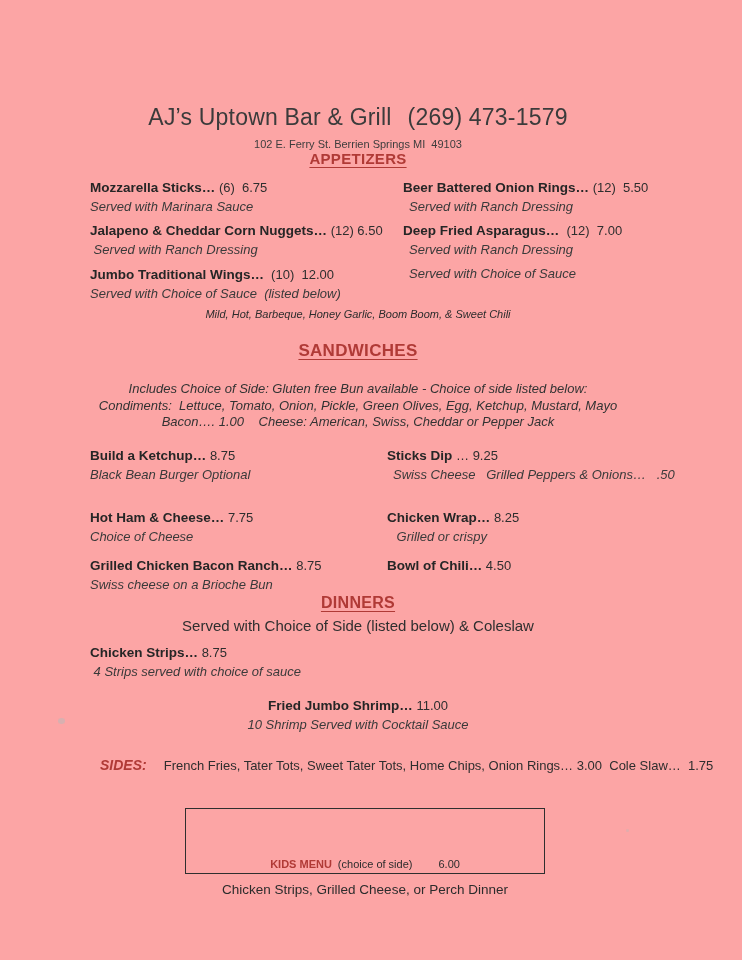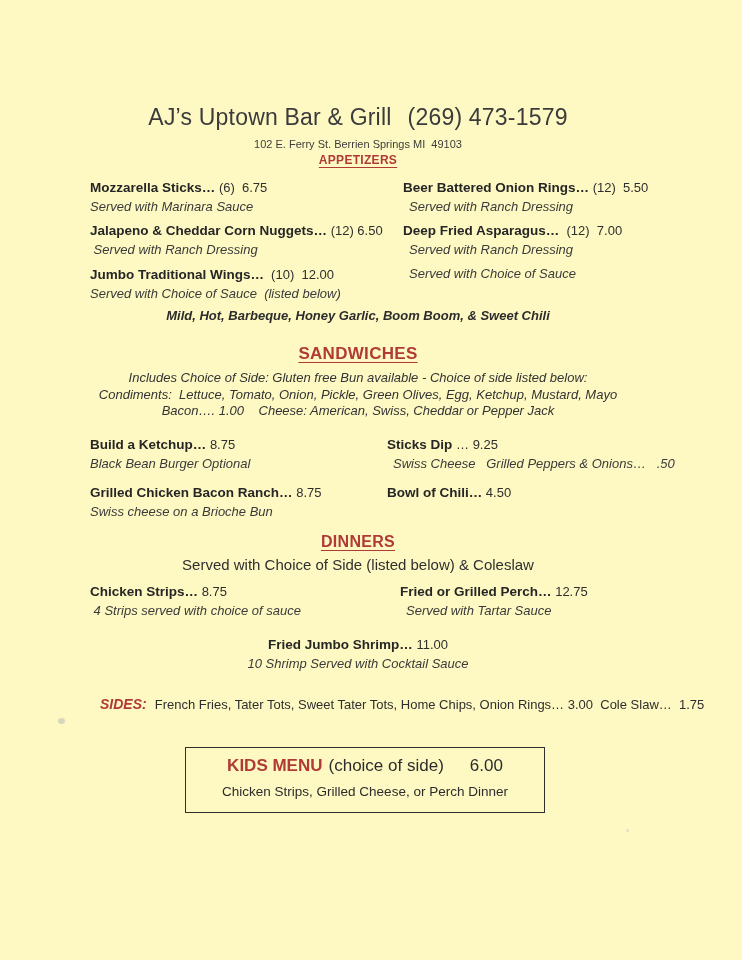--- a/index.html
+++ b/index.html
@@ -1,84 +1,84 @@
 <!DOCTYPE html>
 <html><head>
 <meta charset="utf-8">
 <style>
   html,body{margin:0;padding:0;background:#e9e9e9;}
   .page{
     position:relative;
     width:742px;height:960px;
     margin:0 auto;
-    background:#fef9c3;
+    background:#fca5a5;
     font-family:"Liberation Sans", sans-serif;
     color:#2e2e2e;
     overflow:hidden;
     box-shadow:0 0 4px rgba(0,0,0,.15);
   }
   .pre{white-space:pre;}
   .centered{text-align:center;padding-right:26px;}
 
   
   .header{margin-top:104px;}
   .title-line{font-size:23px;color:#3b3b3b;letter-spacing:.2px;}
   .phone{margin-left:16px;}
   .address{font-size:11px;color:#3d3d3d;margin-top:7px;}
 
   
   .red-heading{
     color:#b03a36;font-weight:bold;
     text-decoration:underline;text-underline-offset:3px;
     display:inline-block;letter-spacing:.3px;
   }
-  .h-app{font-size:12px;}
+  .h-app{font-size:15px;}
   .h-sand{font-size:17px;text-align:right;}
   .h-din{font-size:16px;}
 
   
   .cols{display:grid;padding-left:90px;padding-right:60px;}
   .cols-app{grid-template-columns:313px auto;margin-top:9px;row-gap:5px;}
   .cols-sand1{grid-template-columns:297px auto;margin-top:14px;}
   .cols-sand2{grid-template-columns:297px auto;margin-top:23px;}
   .cols-sand3{grid-template-columns:297px auto;margin-top:9px;}
   .cols-din{grid-template-columns:310px auto;margin-top:8px;}
 
   .item-name{font-weight:bold;font-size:13.5px;color:#262626;}
   .item-tail{font-weight:normal;font-size:13px;color:#2e2e2e;}
   .item-line{line-height:19px;}
   .item-desc{font-style:italic;font-size:13px;color:#3a3a3a;line-height:19px;}
   .right-col .item-desc{padding-left:6px;}
 
-  .sauce-line{font-size:13px;font-weight:bold;font-style:italic;margin-top:5px;color:#2c2c2c;}
+  .sauce-line{font-size:11px;font-weight:normal;font-style:italic;margin-top:5px;color:#2c2c2c;}
 
   .sand-note{font-size:13px;font-style:italic;color:#333;line-height:16.5px;}
-  .sand-notes{margin-top:6px;}
+  .sand-notes{margin-top:20px;}
   .h-sand-wrap{margin-top:21px;}
 
-  .din-wrap{margin-top:12px;}
+  .din-wrap{margin-top:0;}
   .din-note{font-size:15px;color:#2f2f2f;margin-top:5px;}
 
   .center-item{margin-top:14px;}
 
   
   .sides-line{margin-top:23px;padding-left:100px;font-size:13px;}
   .sides-label{
     color:#b03a36;font-weight:bold;font-style:italic;font-size:14px;
     text-underline-offset:3px;
   }
-  .sides-text{margin-left:8px;color:#2e2e2e;}
+  .sides-text{margin-left:17px;color:#2e2e2e;}
 
   
   .kids-box{
     margin-top:35px;margin-left:185px;width:360px;height:66px;
     border:1.5px solid #2f2f2f;box-sizing:border-box;
     text-align:center;padding-top:9px;
   }
-  .kids-line1{font-size:17px;line-height:18px;}
+  .kids-line1{font-size:11px;line-height:18px;margin-top:37px;}
   .kids-title{color:#b03a36;font-weight:bold;}
   .kids-sub{margin-left:6px;color:#2c2c2c;}
   .kids-price{margin-left:26px;color:#2c2c2c;}
   .kids-items{font-size:13.5px;color:#2c2c2c;margin-top:9px;}
 
   .speck{position:absolute;background:#b9b9b9;border-radius:50%;}
   .speck1{left:58px;top:718px;width:7px;height:6px;opacity:.55;}
   .speck2{left:626px;top:829px;width:3px;height:3px;opacity:.4;}
 </style>
 </head>
@@ -142,20 +142,30 @@
     <div>
       <div class="item-line"><span class="item-name pre">Build a Ketchup…</span><span class="item-tail pre"> 8.75</span></div>
       <div class="item-desc pre">Black Bean Burger Optional</div>
     </div>
     <div class="right-col">
       <div class="item-line"><span class="item-name pre">Sticks Dip </span><span class="item-tail pre">… 9.25</span></div>
       <div class="item-desc pre">Swiss Cheese   Grilled Peppers &amp; Onions…   .50</div>
     </div>
   </div>
 
+  <div class="cols cols-sand2">
+    <div>
+      <div class="item-line"><span class="item-name pre">Hot Ham &amp; Cheese…</span><span class="item-tail pre"> 7.75</span></div>
+      <div class="item-desc pre">Choice of Cheese</div>
+    </div>
+    <div class="right-col">
+      <div class="item-line"><span class="item-name pre">Chicken Wrap…</span><span class="item-tail pre"> 8.25</span></div>
+      <div class="item-desc pre"> Grilled or crispy</div>
+    </div>
+  </div>
 
   <div class="cols cols-sand3">
     <div>
       <div class="item-line"><span class="item-name pre">Grilled Chicken Bacon Ranch…</span><span class="item-tail pre"> 8.75</span></div>
       <div class="item-desc pre">Swiss cheese on a Brioche Bun</div>
     </div>
     <div class="right-col">
       <div class="item-line"><span class="item-name pre">Bowl of Chili…</span><span class="item-tail pre"> 4.50</span></div>
     </div>
   </div>
@@ -163,24 +173,20 @@
   <div class="centered din-wrap">
     <span class="red-heading h-din">DINNERS</span>
     <div class="din-note pre">Served with Choice of Side (listed below) &amp; Coleslaw</div>
   </div>
 
   <div class="cols cols-din">
     <div>
       <div class="item-line"><span class="item-name pre">Chicken Strips…</span><span class="item-tail pre"> 8.75</span></div>
       <div class="item-desc pre"> 4 Strips served with choice of sauce</div>
     </div>
-    <div class="right-col">
-      <div class="item-line"><span class="item-name pre">Fried or Grilled Perch…</span><span class="item-tail pre"> 12.75</span></div>
-      <div class="item-desc pre">Served with Tartar Sauce</div>
-    </div>
   </div>
 
   <div class="centered center-item">
     <div class="item-line"><span class="item-name pre">Fried Jumbo Shrimp…</span><span class="item-tail pre"> 11.00</span></div>
     <div class="item-desc pre">10 Shrimp Served with Cocktail Sauce</div>
   </div>
 
   <div class="sides-line">
     <span class="sides-label">SIDES:</span><span class="sides-text pre">French Fries, Tater Tots, Sweet Tater Tots, Home Chips, Onion Rings… 3.00  Cole Slaw…  1.75</span>
   </div>

